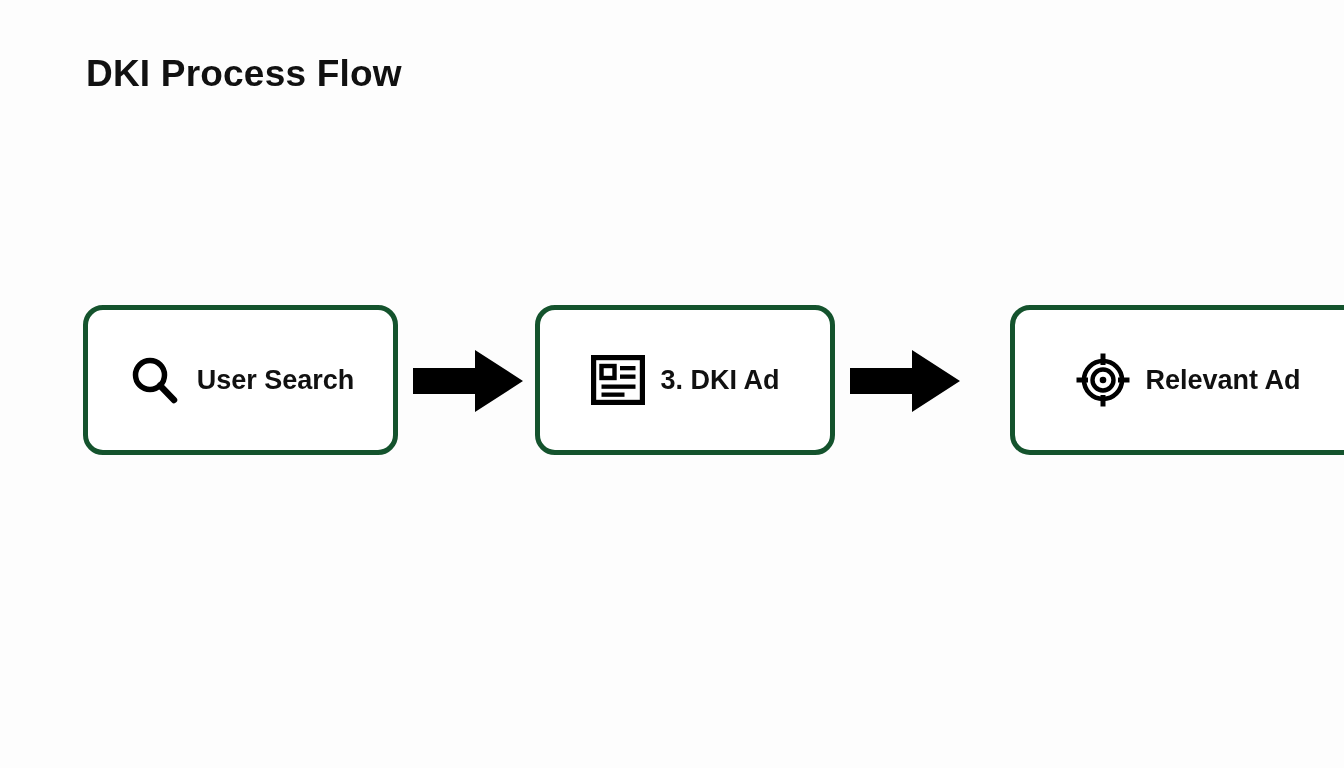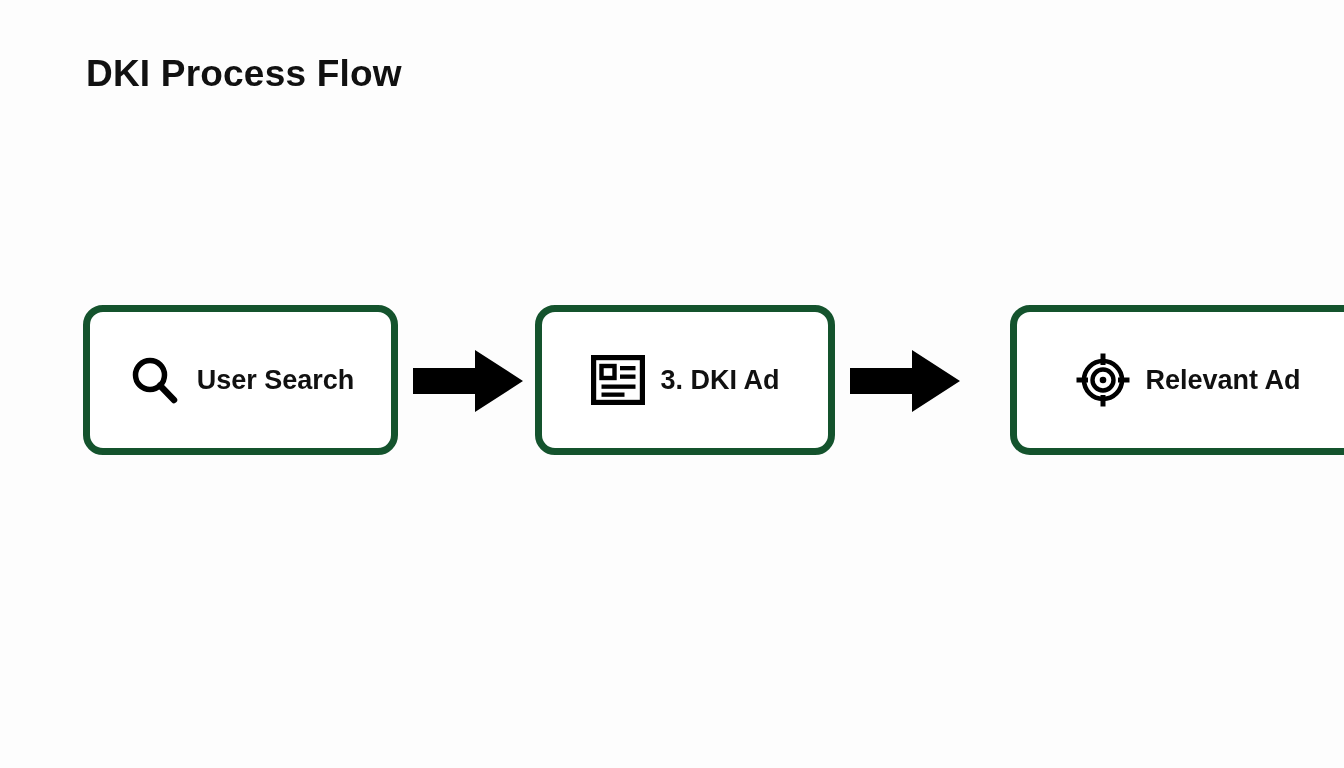--- a/index.html
+++ b/index.html
@@ -41,21 +41,21 @@
     top: 305px;
     width: 1344px;
     height: 155px;
   }
 
   .node-box {
     position: absolute;
     top: 0;
     height: 150px;
     box-sizing: border-box;
-    border: 7px solid #14532d;
+    border: 5px solid #14532d;
     border-radius: 20px;
     background: #ffffff;
     display: flex;
     align-items: center;
     justify-content: center;
   }
 
   .node-inner {
     display: flex;
     align-items: center;

